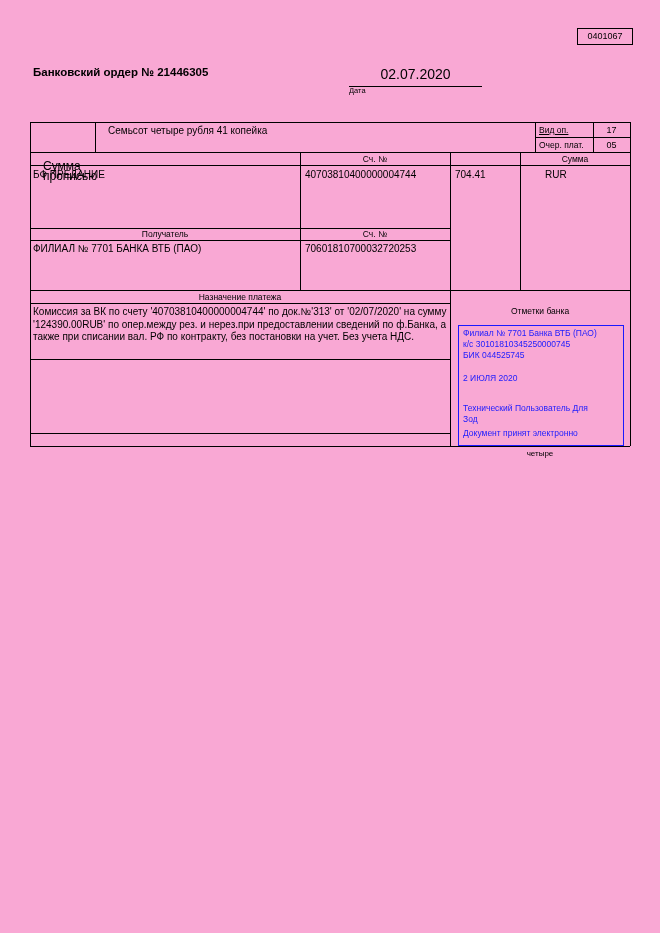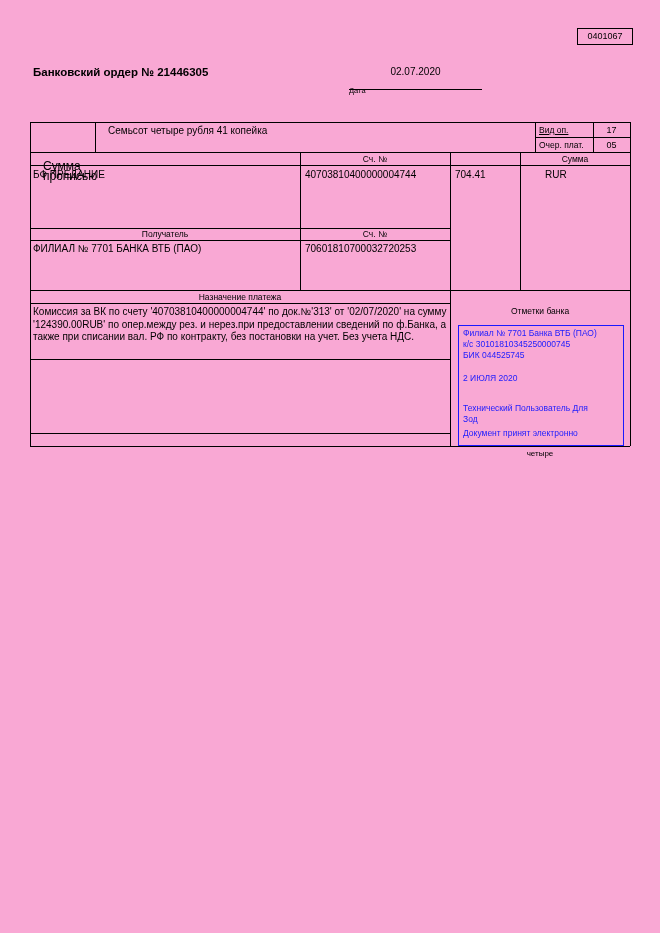--- a/index.html
+++ b/index.html
@@ -17,21 +17,21 @@
   .lbl{font-size:8.5px;}
   .val{font-size:10px;}
   .center{text-align:center;}
   .form-code{
     position:absolute;left:577px;top:28px;width:54px;height:15px;
     border:1px solid #000;font-size:9px;text-align:center;line-height:15px;
   }
   .title{position:absolute;left:33px;top:66px;font-size:11.5px;font-weight:bold;white-space:nowrap;}
   .date-block{
     position:absolute;left:349px;top:66px;width:133px;
-    text-align:center;font-size:10px;padding-bottom:12px;border-bottom:1px solid #000;
+    text-align:center;font-size:14px;padding-bottom:4px;border-bottom:1px solid #000;
   }
   .date-label{position:absolute;left:349px;top:86px;width:133px;text-align:left;font-size:7.5px;}
   .sum-words-label{position:absolute;left:43px;top:125px;width:56px;font-size:12px;line-height:10px;white-space:normal;margin-top:36px;}
   .purpose-text{
     position:absolute;left:33px;top:306px;width:418px;
     font-size:10px;line-height:12.5px;white-space:normal;
   }
   .stamp{
     position:absolute;left:458px;top:325px;width:156px;height:115px;
     border:1px solid var(--stamp-blue,#1a1aff);

